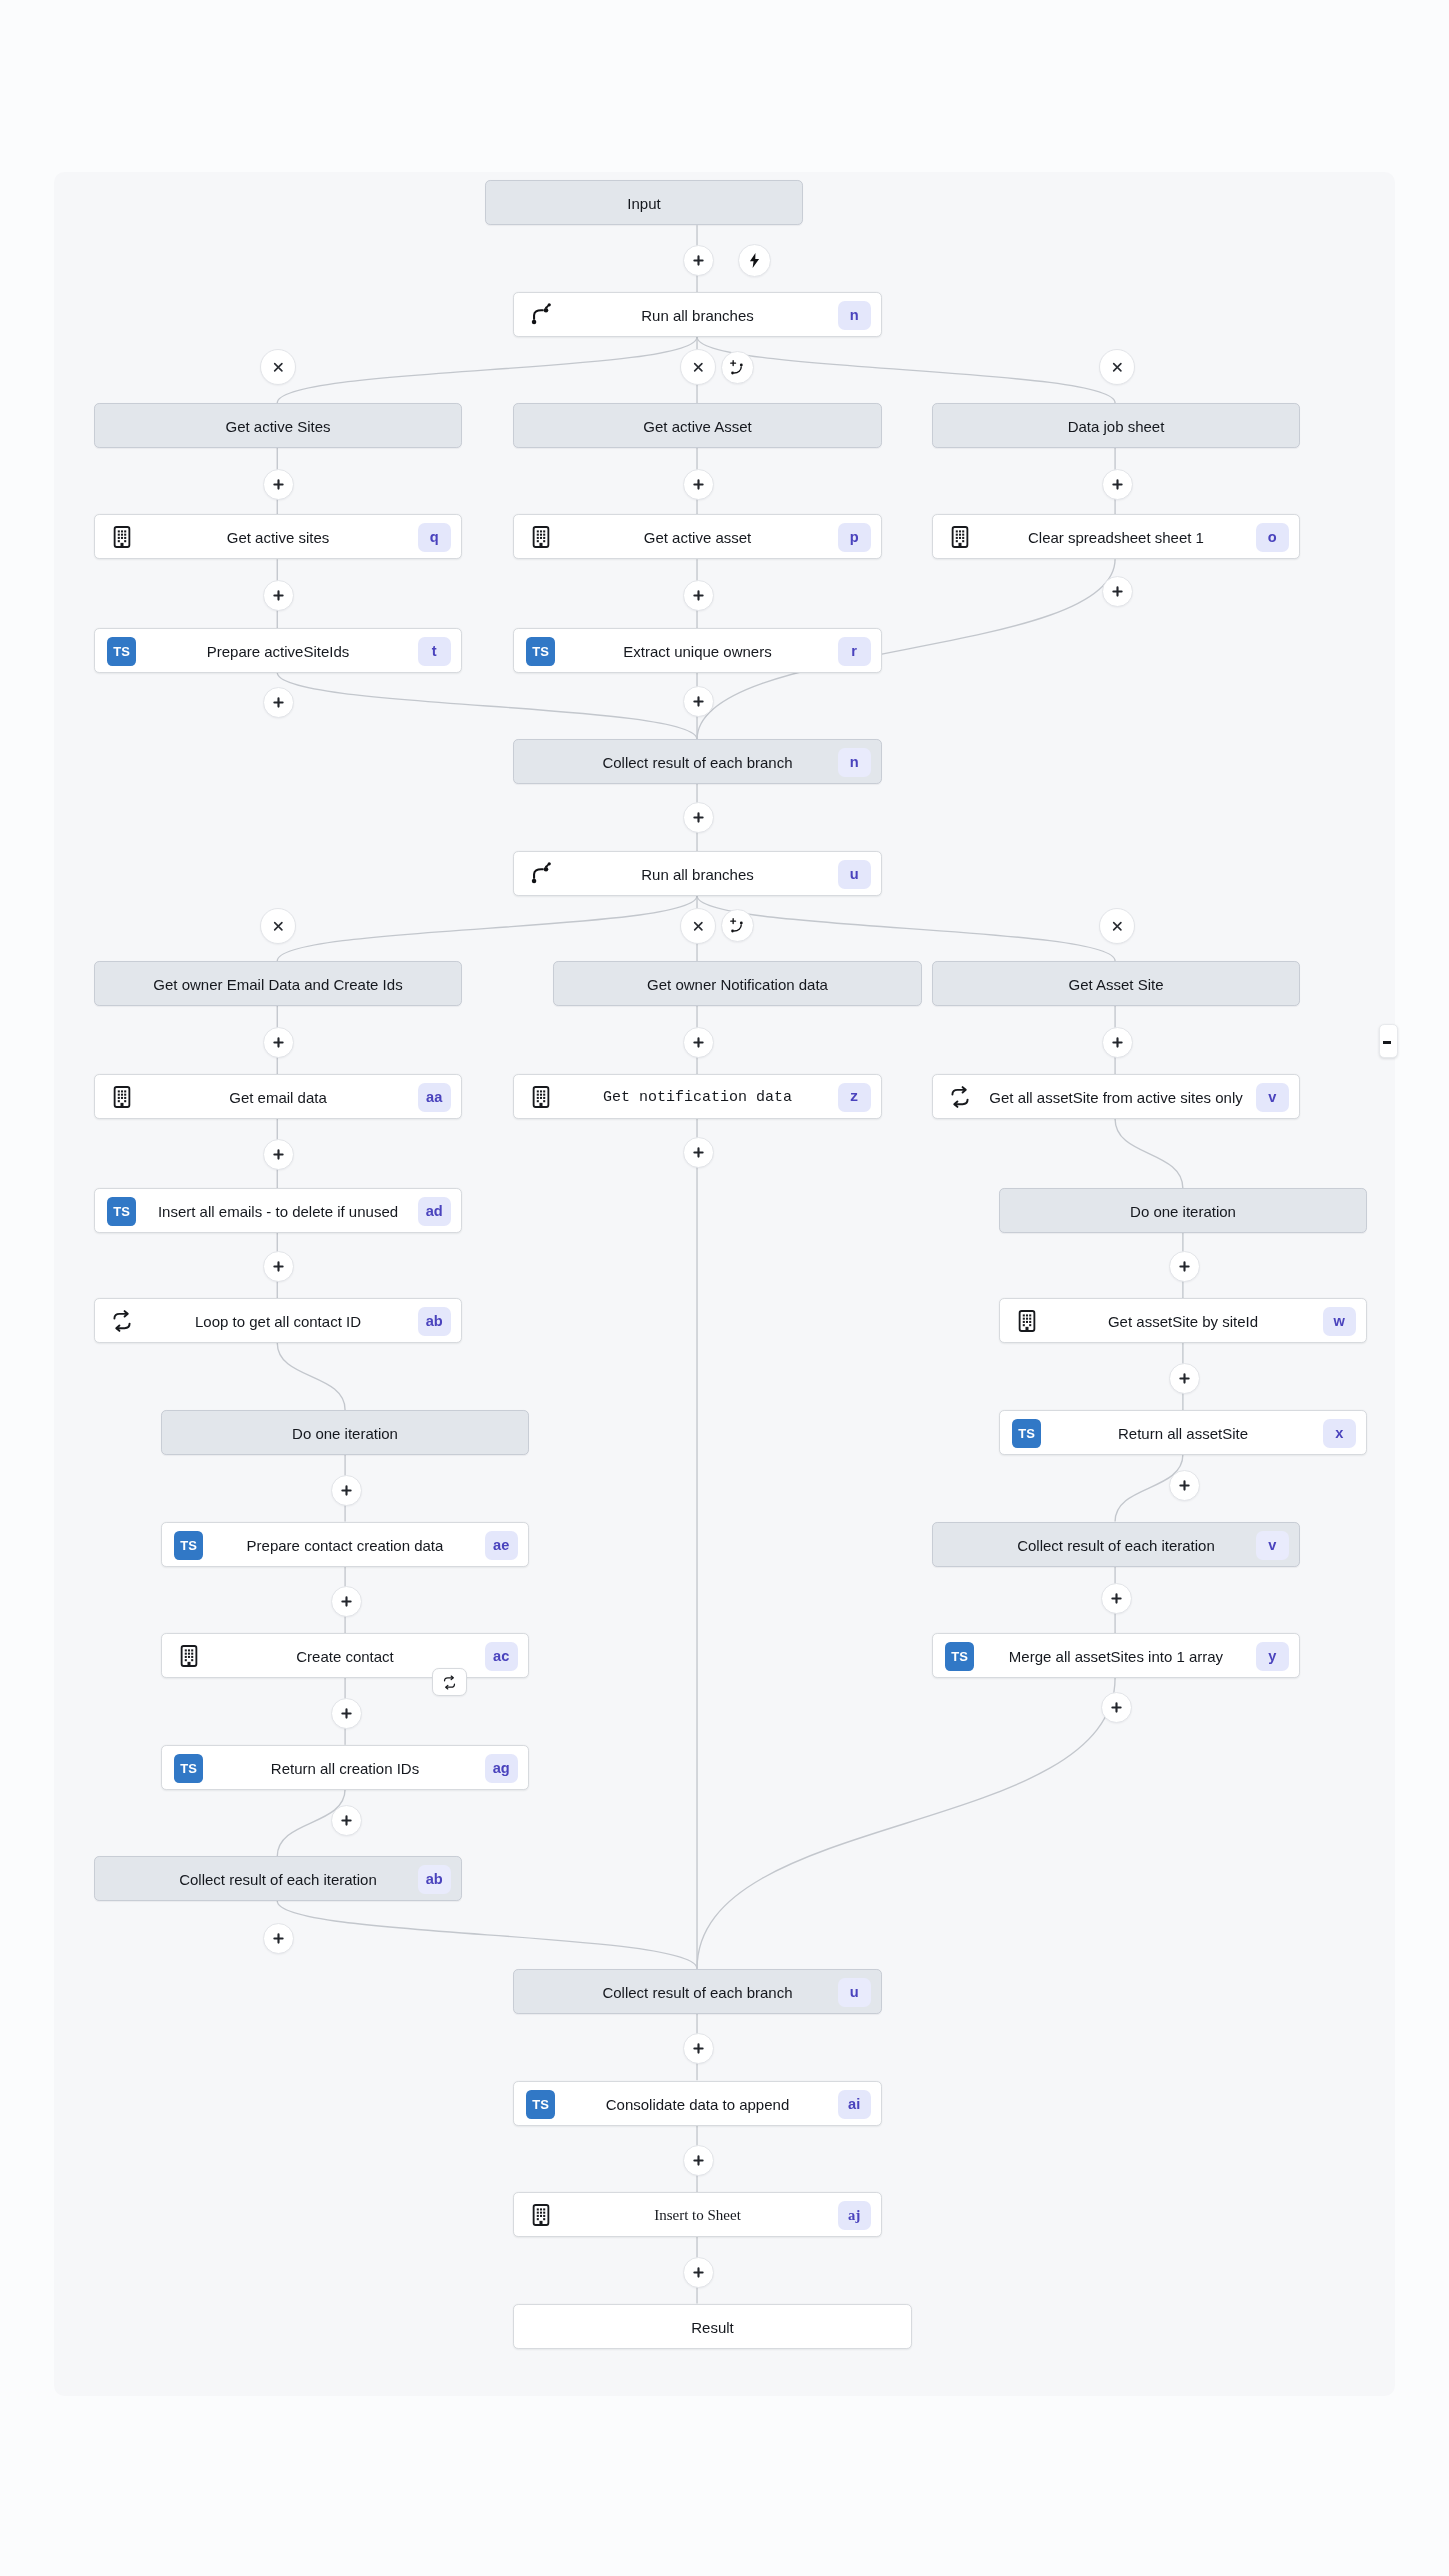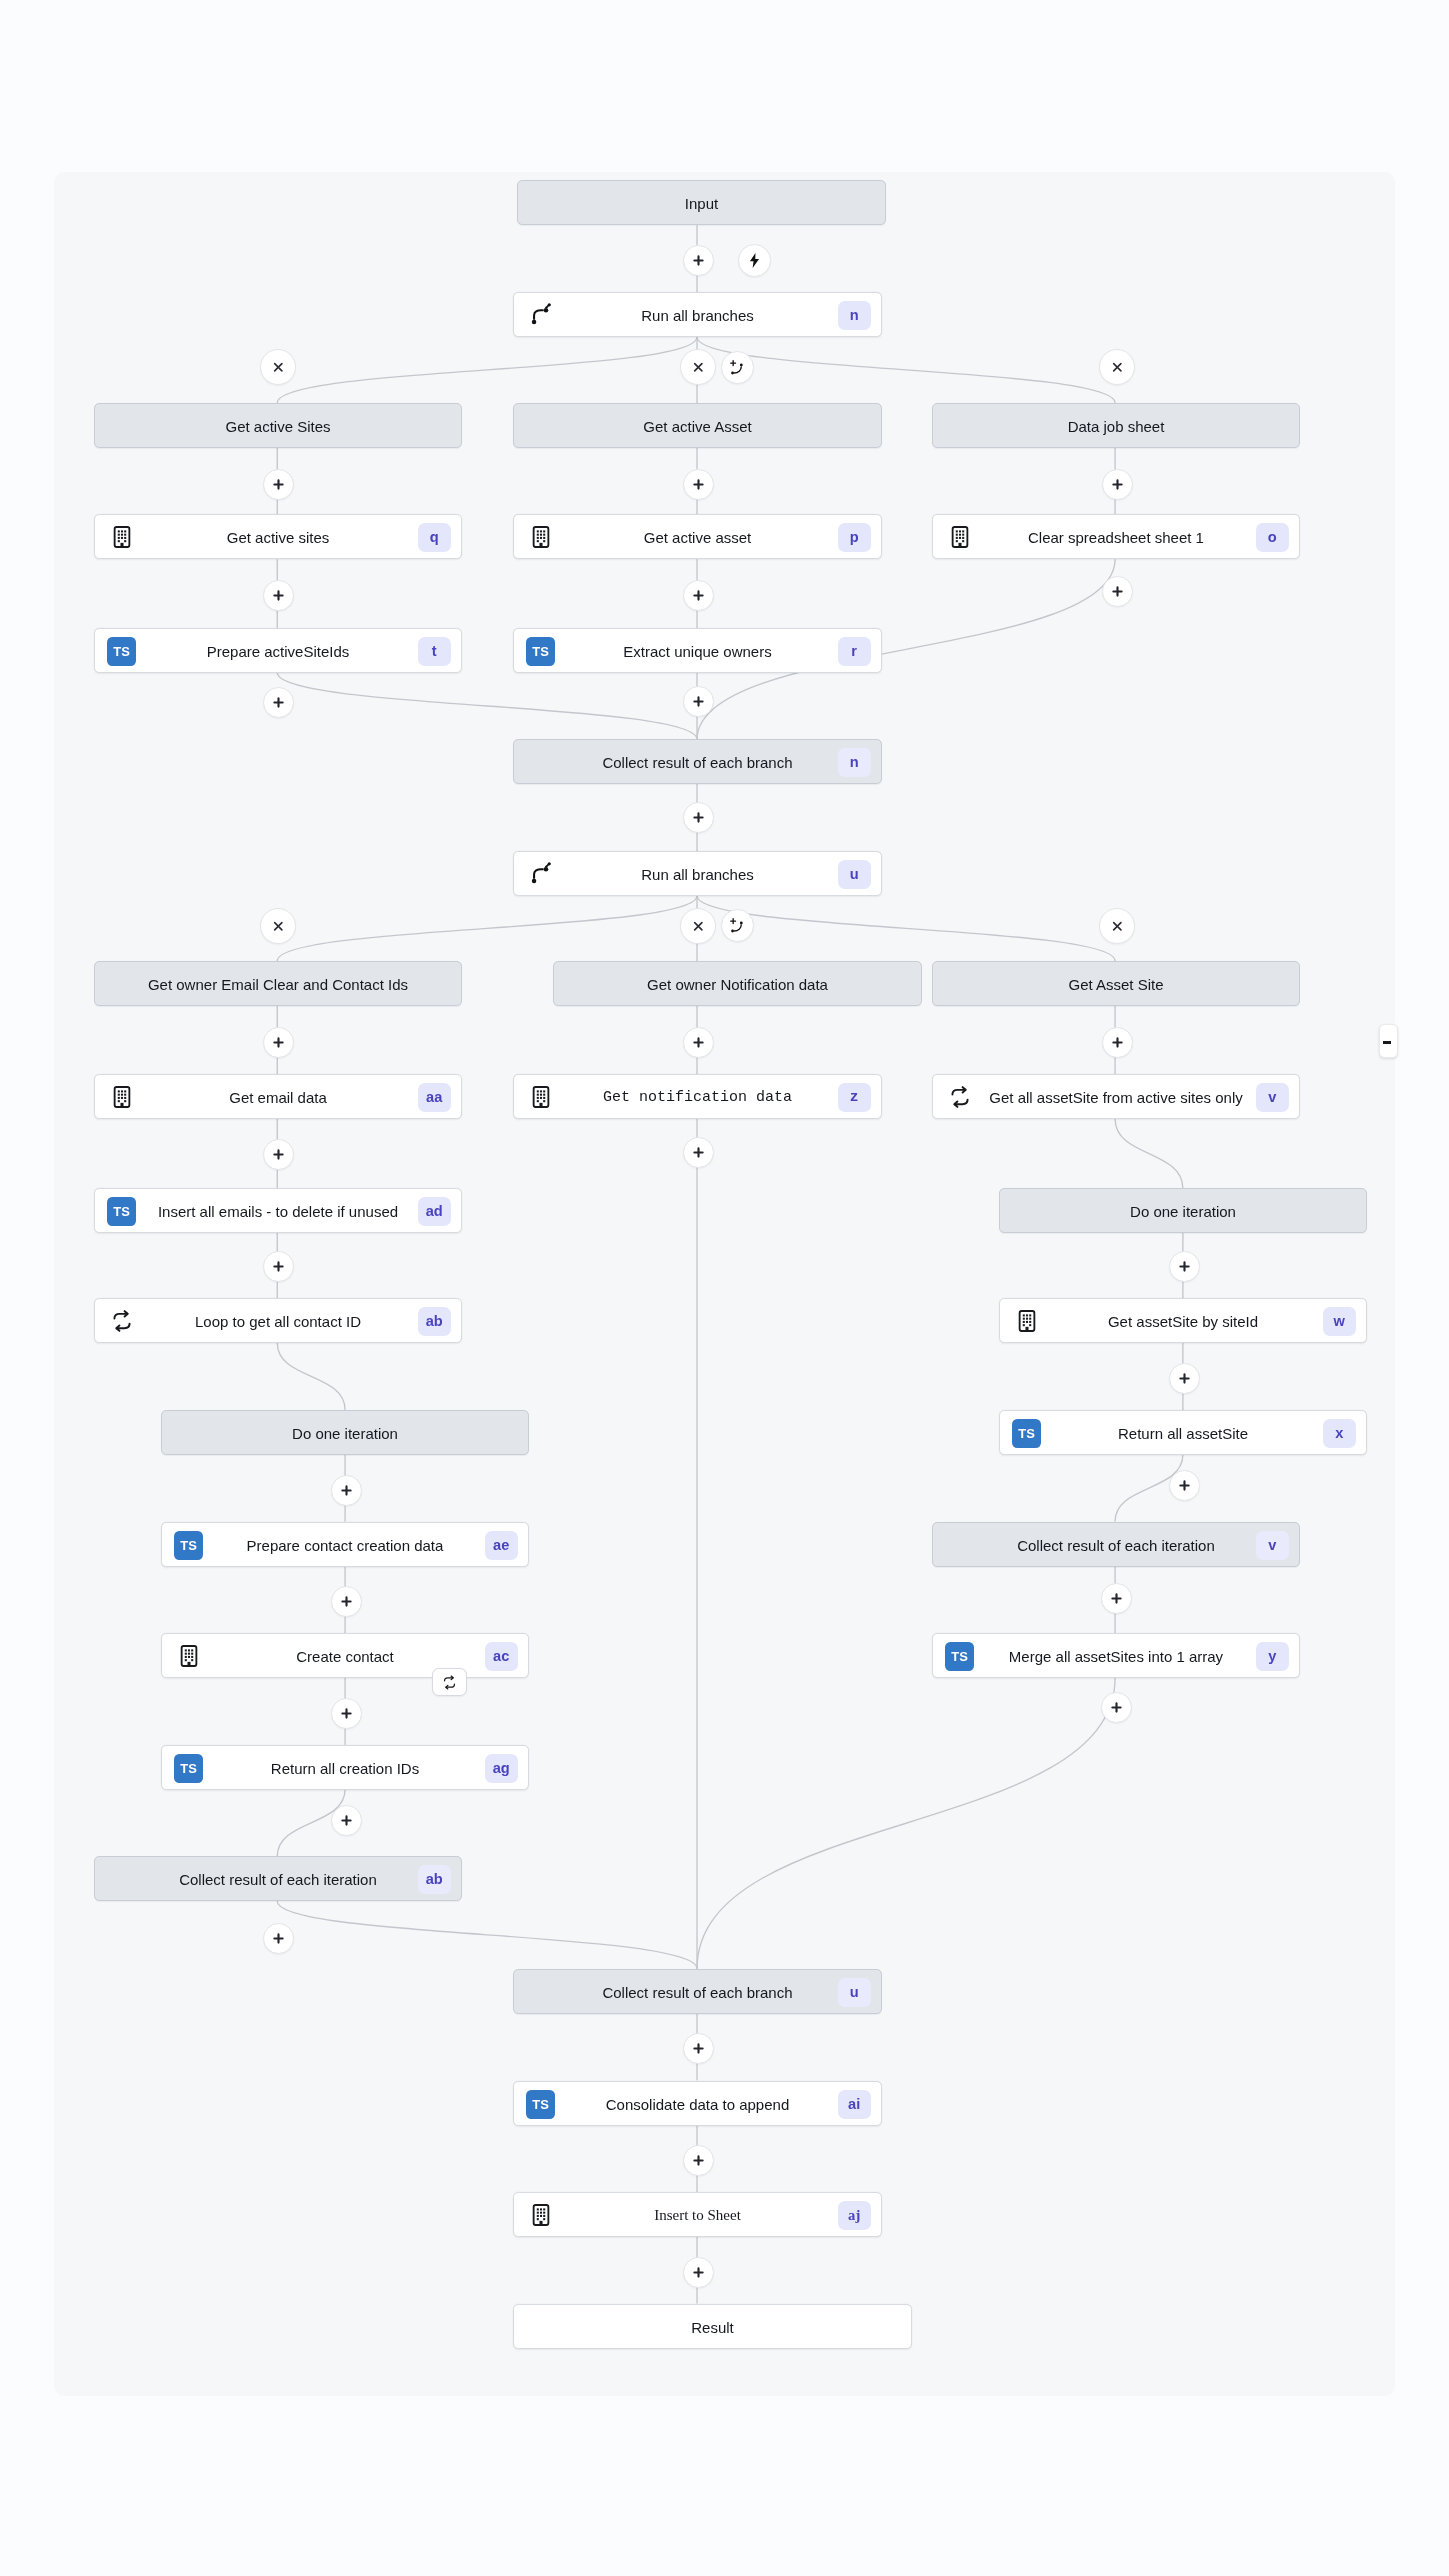--- a/index.html
+++ b/index.html
@@ -121,21 +121,21 @@
       <path d="M1378 1436 L1378 1512"></path>
       <path d="M1378 1564 L1378 1642"></path>
       <path d="M1378 1694 C1378 1736.9 1299 1729.1 1299 1772"></path>
       <path d="M1299 1824 L1299 1902"></path>
       <path d="M1299 1954 C1299 2140.45 812 2106.55 812 2293"></path>
       <path d="M812 2345 L812 2423"></path>
       <path d="M812 2475 L812 2553"></path>
       <path d="M812 2605 L812 2683"></path>
     </svg>
   <div id="nodes">
-      <div class="node header" style="left: 517px; top: 180px; width: 369px;">
+      <div class="node header" style="left: 485px; top: 180px; width: 318px;">
 
     <span class="lbl">Input</span>
 
   </div>
       <div class="node" style="left: 513px; top: 292px; width: 369px;">
     <span class="ico">
           <svg viewBox="0 0 30 30" width="26" height="26">
             <use href="#i-branch"></use>
           </svg>
         </span>
@@ -207,21 +207,21 @@
     <span class="ico">
           <svg viewBox="0 0 30 30" width="26" height="26">
             <use href="#i-branch"></use>
           </svg>
         </span>
     <span class="lbl">Run all branches</span>
     <span class="bdg">u</span>
   </div>
       <div class="node header" style="left: 94px; top: 961px; width: 368px;">
 
-    <span class="lbl">Get owner Email Clear and Contact Ids</span>
+    <span class="lbl">Get owner Email Data and Create Ids</span>
 
   </div>
       <div class="node header" style="left: 513px; top: 961px; width: 369px; margin-left: 40px;">
 
     <span class="lbl">Get owner Notification data</span>
 
   </div>
       <div class="node header" style="left: 932px; top: 961px; width: 368px;">
 
     <span class="lbl">Get Asset Site</span>

